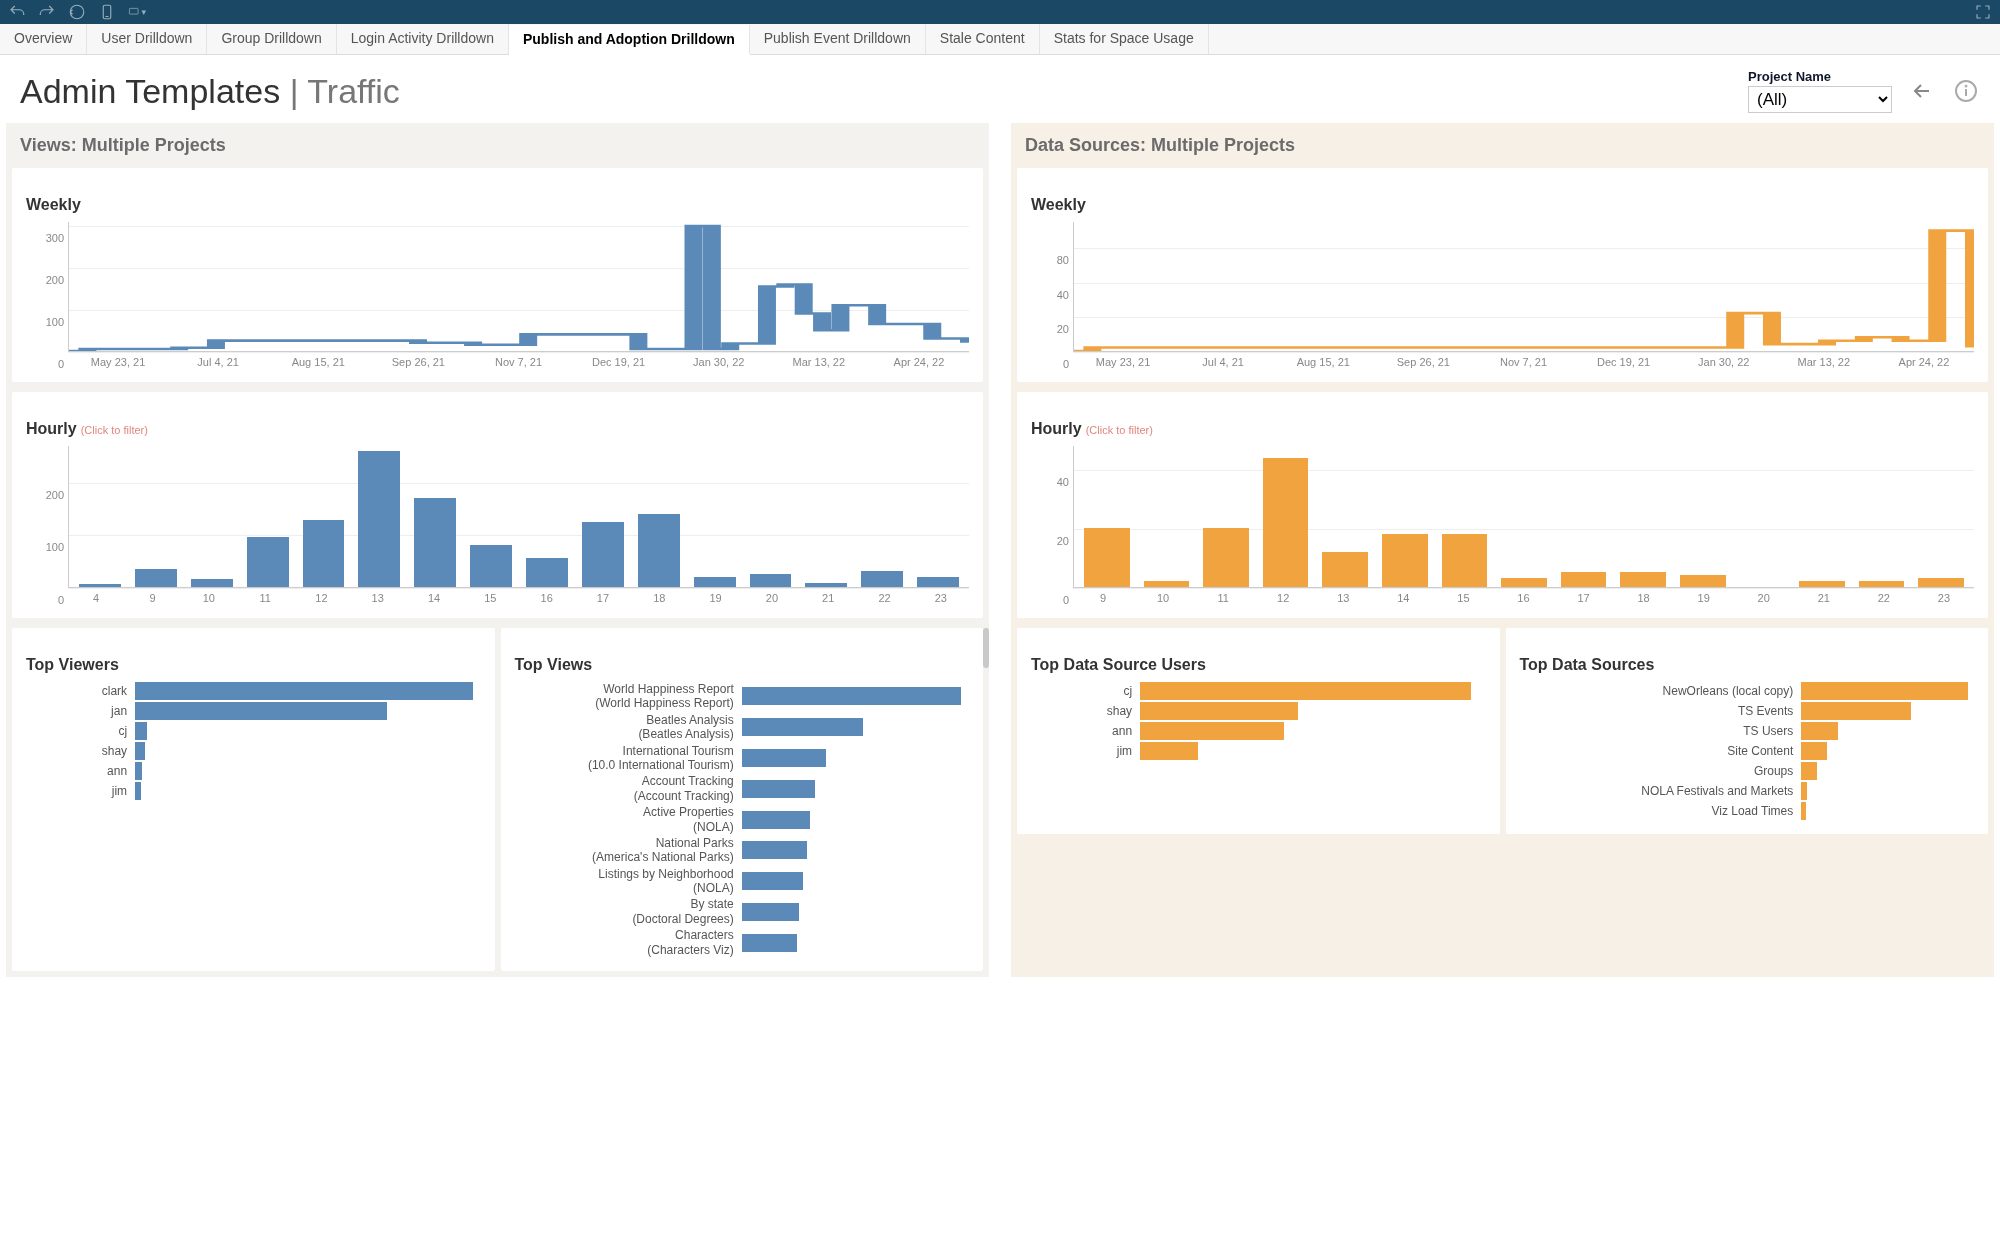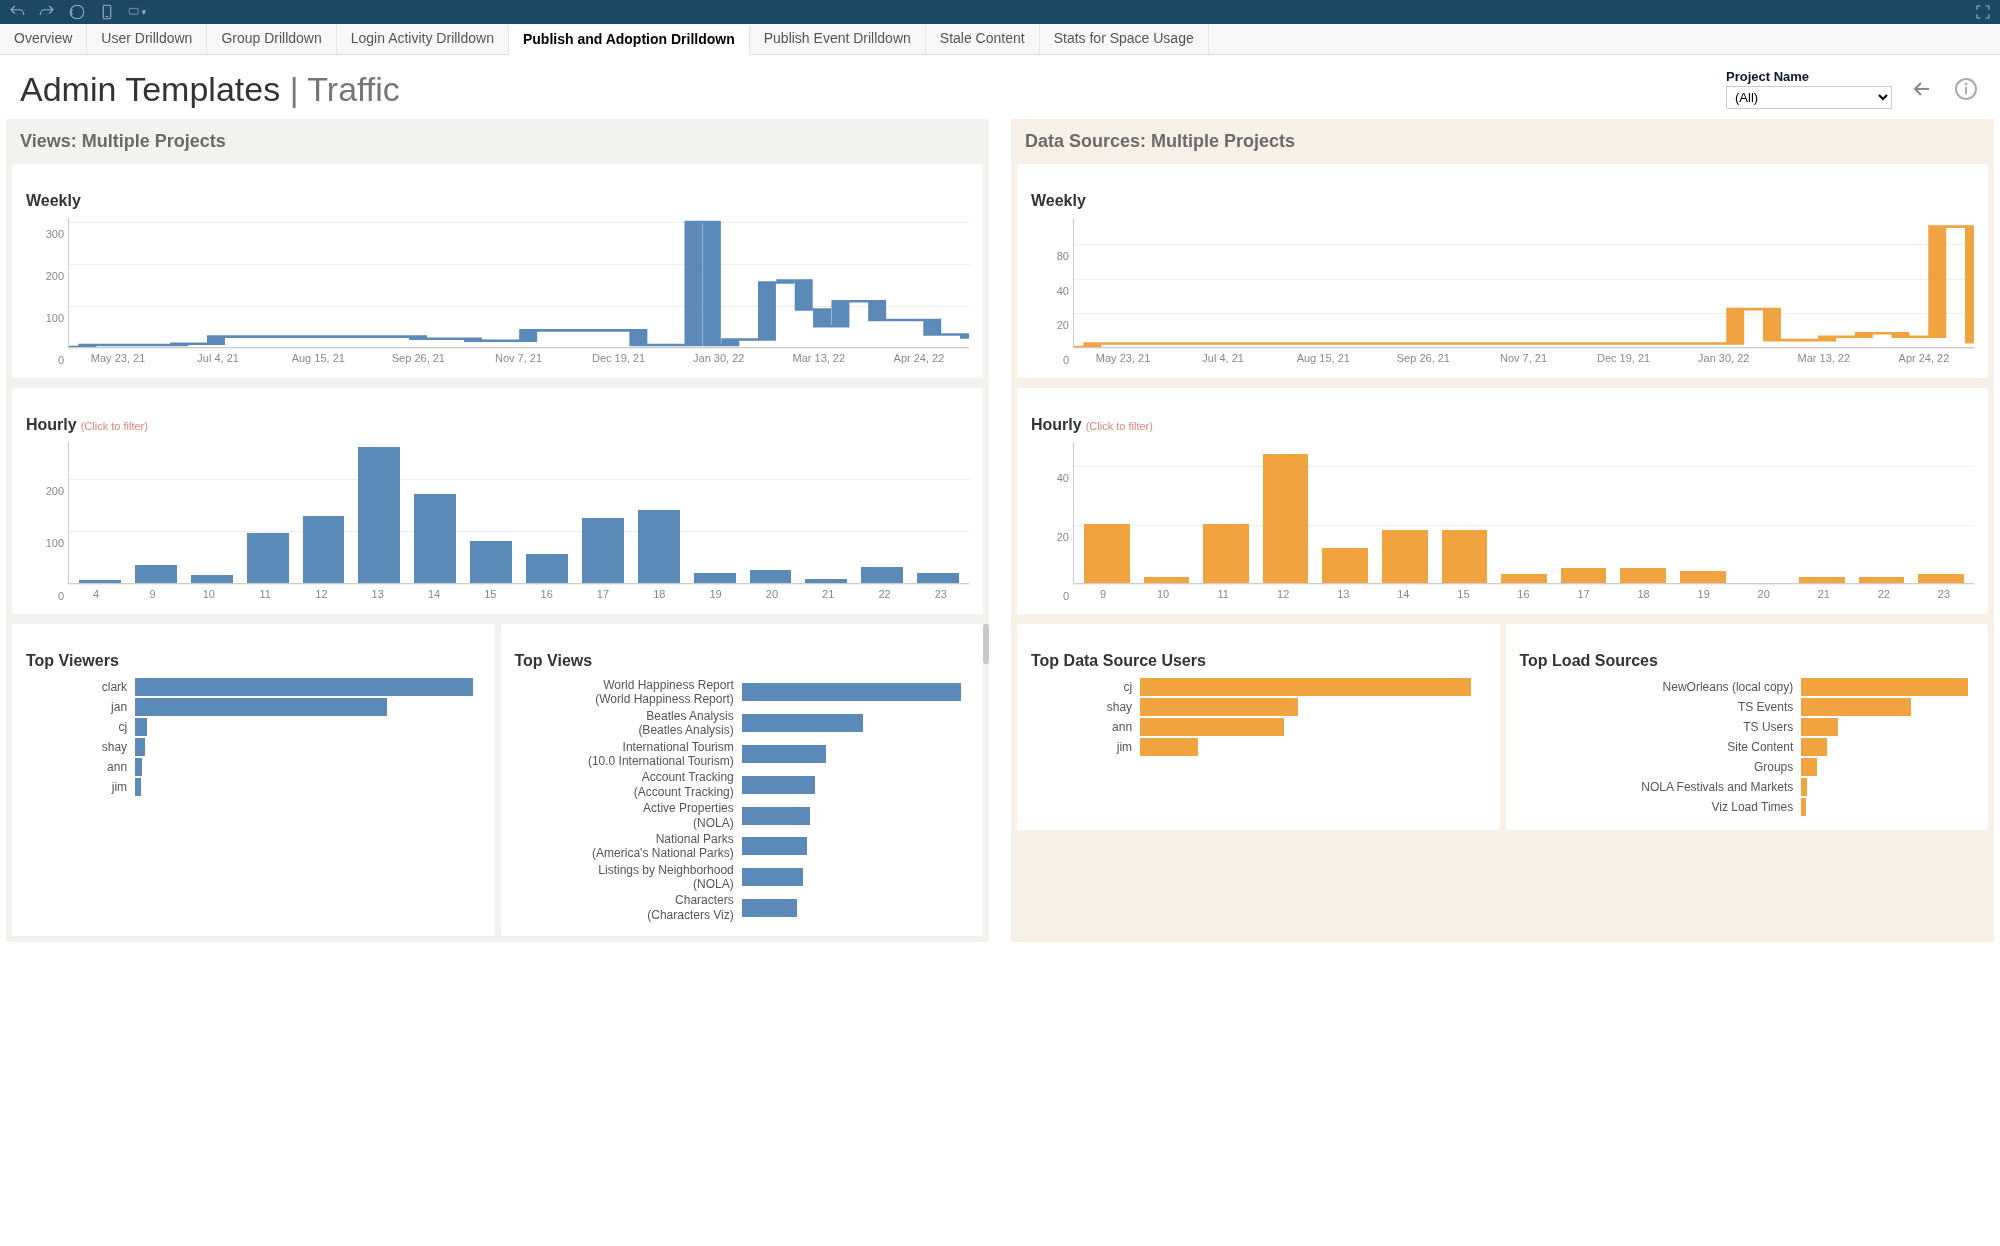--- a/index.html
+++ b/index.html
@@ -23,21 +23,21 @@
   
   .tabbar{display:flex;border-bottom:1px solid #ddd;background:#f7f7f7;font-size:14px}
   .tab{padding:6px 14px;border-right:1px solid #e4e4e4;color:#555;cursor:pointer;white-space:nowrap}
   .tab.active{background:#fff;font-weight:700;color:#000;border-bottom:2px solid #fff;position:relative;top:1px}
   
   .titlerow{display:flex;align-items:center;justify-content:space-between;padding:14px 20px 10px}
   .titlerow h1{margin:0;font-weight:400;font-size:34px;color:#333}
   .titlerow h1 .thin{color:#777;font-weight:300}
   .filterbox{display:flex;align-items:center;gap:16px}
   .filterbox .label{font-size:13px;color:#0f172a;font-weight:600;margin-bottom:2px}
-  .filterbox select{width:166px;font-size:13px;padding:2px 4px;border:1px solid #ccc;background:#fff}
+  .filterbox select{width:144px;font-size:17px;padding:2px 4px;border:1px solid #ccc;background:#fff}
   .filterbox .nav-icn{width:28px;height:28px;display:flex;align-items:center;justify-content:center;color:#888}
   
   .dash{display:flex;gap:22px;padding:0 6px 10px}
   .col{flex:1;display:flex;flex-direction:column;gap:4px}
   .col.left{background:var(--pane)}
   .col.right{background:var(--pane2)}
   .sect-title{font-size:18px;font-weight:600;color:#6b6b6b;padding:12px 14px 8px}
   .card{background:#fff;margin:0 6px 6px;padding:12px 14px;border-radius:2px}
   .card h3{margin:16px 0 8px;font-size:16px;font-weight:600;color:#333}
   .card h3 .hint{font-size:11px;font-weight:400;color:#e0867c;margin-left:4px}
@@ -311,20 +311,26 @@
                 <div class="hb b" style="width: 28.5714%;"></div>
               </div>
             </div>
             <div class="hrow">
               <div class="lbl ">Listings by Neighborhood<br>(NOLA)</div>
               <div class="barwrap">
                 <div class="hb b" style="width: 27.1429%;"></div>
               </div>
             </div>
             <div class="hrow">
+              <div class="lbl ">By state<br>(Doctoral Degrees)</div>
+              <div class="barwrap">
+                <div class="hb b" style="width: 25%;"></div>
+              </div>
+            </div>
+            <div class="hrow">
               <div class="lbl ">Characters<br>(Characters Viz)</div>
               <div class="barwrap">
                 <div class="hb b" style="width: 24.2857%;"></div>
               </div>
             </div>
           </div>
         <div class="scroll-ind"></div>
       </div>
     </div>
   </div>
@@ -436,21 +442,21 @@
             </div>
             <div class="hrow">
               <div class="lbl small">jim</div>
               <div class="barwrap">
                 <div class="hb o" style="width: 16.6667%;"></div>
               </div>
             </div>
           </div>
       </div>
       <div class="card">
-        <h3>Top Load Sources</h3>
+        <h3>Top Data Sources</h3>
         <div id="top-ds">
             <div class="hrow">
               <div class="lbl wide">NewOrleans (local copy)</div>
               <div class="barwrap">
                 <div class="hb o" style="width: 96.6667%;"></div>
               </div>
             </div>
             <div class="hrow">
               <div class="lbl wide">TS Events</div>
               <div class="barwrap">

